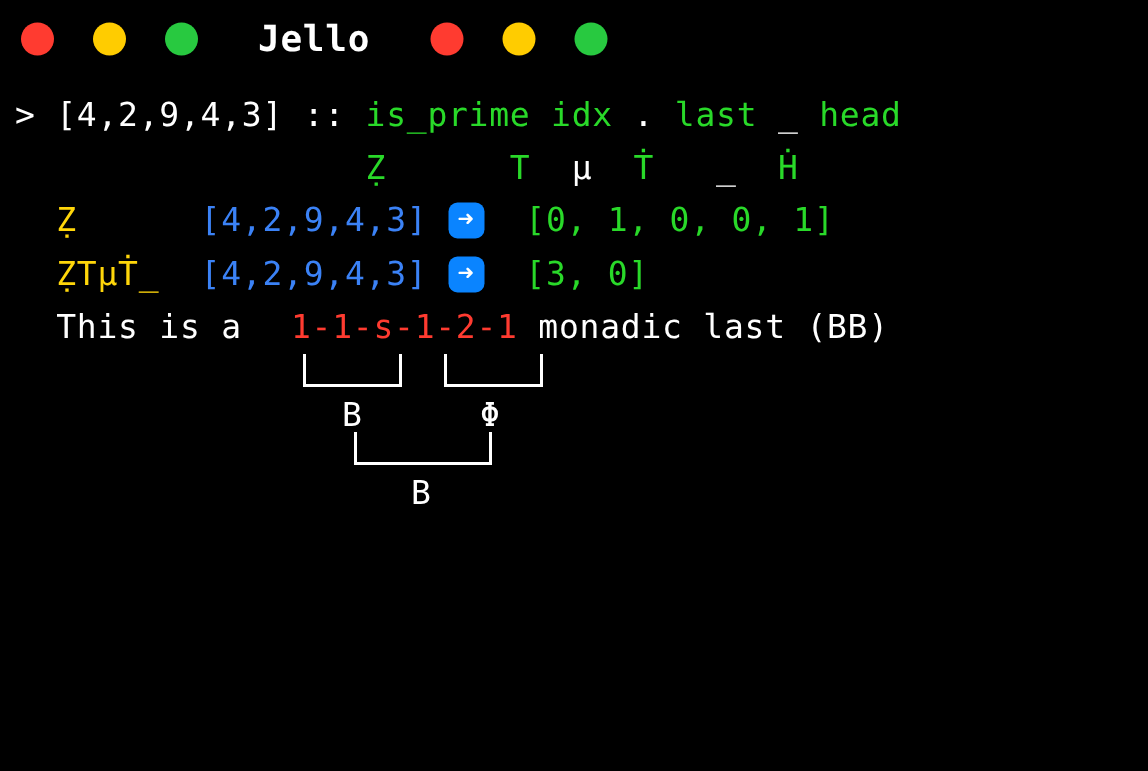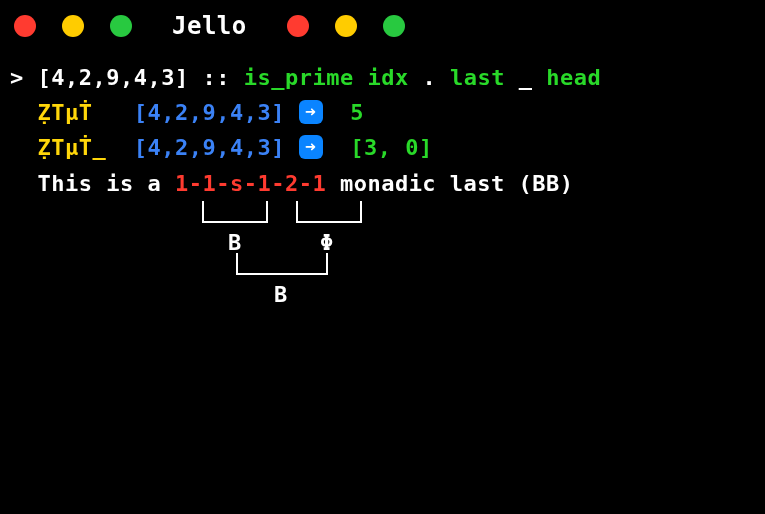--- a/index.html
+++ b/index.html
@@ -30,28 +30,27 @@
     .green { background: #28c940; }
     .title {
       color: #fff;
       margin: 0 14px;
       font-size: 24px;
       font-weight: bold;
     }
     .content {
       padding: 14px 10px 0 10px;
       line-height: 1.6;
-      font-weight: bold;
     }
     .line { white-space: pre; }
     .white { color: #ffffff; }
     .green-t { color: #29d929; }
     .blue-t { color: #3b82f6; }
     .yellow-t { color: #ffd60a; }
-    .red-t { color: #ff3b30; }
+    .red-t { color: #ff3b30; margin-left: 19px; }
     .arrow {
       display: inline-block;
       background: #0a84ff;
       color: #fff;
       width: 24px;
       height: 24px;
       border-radius: 6px;
       text-align: center;
       line-height: 24px;
       font-size: 18px;
@@ -83,24 +82,25 @@
   <span class="title">Jello</span>
   <span class="dot red"></span>
   <span class="dot yellow"></span>
   <span class="dot green"></span>
 </div>
 
 <div class="content">
 
   <div class="line"><span class="white">&gt; </span><span class="white">[4,2,9,4,3]</span><span class="white"> :: </span><span class="green-t">is_prime</span><span> </span><span class="green-t">idx</span><span class="white"> . </span><span class="green-t">last</span><span class="white"> _ </span><span class="green-t">head</span></div>
 
+  <div class="line"><span>                 </span><span class="green-t">Ẓ</span><span>      </span><span class="green-t">T</span><span>  </span><span class="white">µ</span><span>  </span><span class="green-t">Ṫ</span><span>   </span><span class="white">_</span><span>  </span><span class="green-t">Ḣ</span></div>
+
+  <div class="line"><span>  </span><span class="yellow-t">Ẓ</span><span>      </span><span class="blue-t">[4,2,9,4,3]</span><span> </span><span class="arrow">➜</span><span>  </span><span class="green-t">[0, 1, 0, 0, 1]</span></div>
 
 
-
-  <div class="line"><span>  </span><span class="yellow-t">ẒTµṪ</span><span>   </span><span class="blue-t">[4,2,9,4,3]</span><span> </span><span class="arrow">➜</span><span>  </span><span class="green-t">5</span></div>
 
   <div class="line"><span>  </span><span class="yellow-t">ẒTµṪ_</span><span>  </span><span class="blue-t">[4,2,9,4,3]</span><span> </span><span class="arrow">➜</span><span>  </span><span class="green-t">[3, 0]</span></div>
 
 
   <div class="line"><span class="white">  This is a </span><span class="red-t">1-1-s-1-2-1</span><span class="white"> monadic last (BB)</span></div>
 
   <div class="diagram">
     <div class="bracket" style="left:0px; top:0px; width:66px; height:22px;"></div>
     <div class="bracket-label" style="left:26px; top:24px;">B</div>
     <div class="bracket" style="left:94px; top:0px; width:66px; height:22px;"></div>

